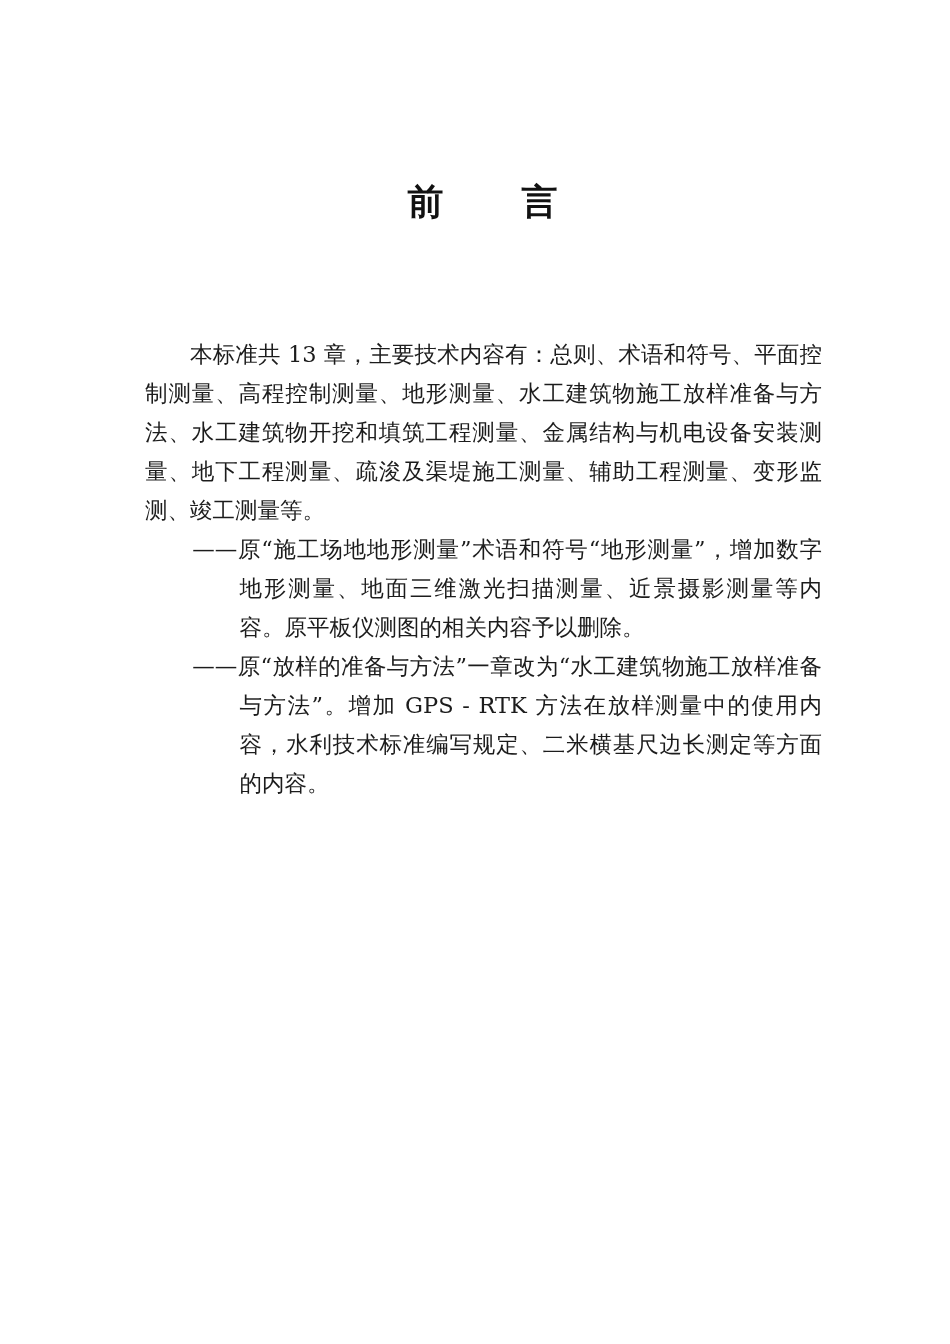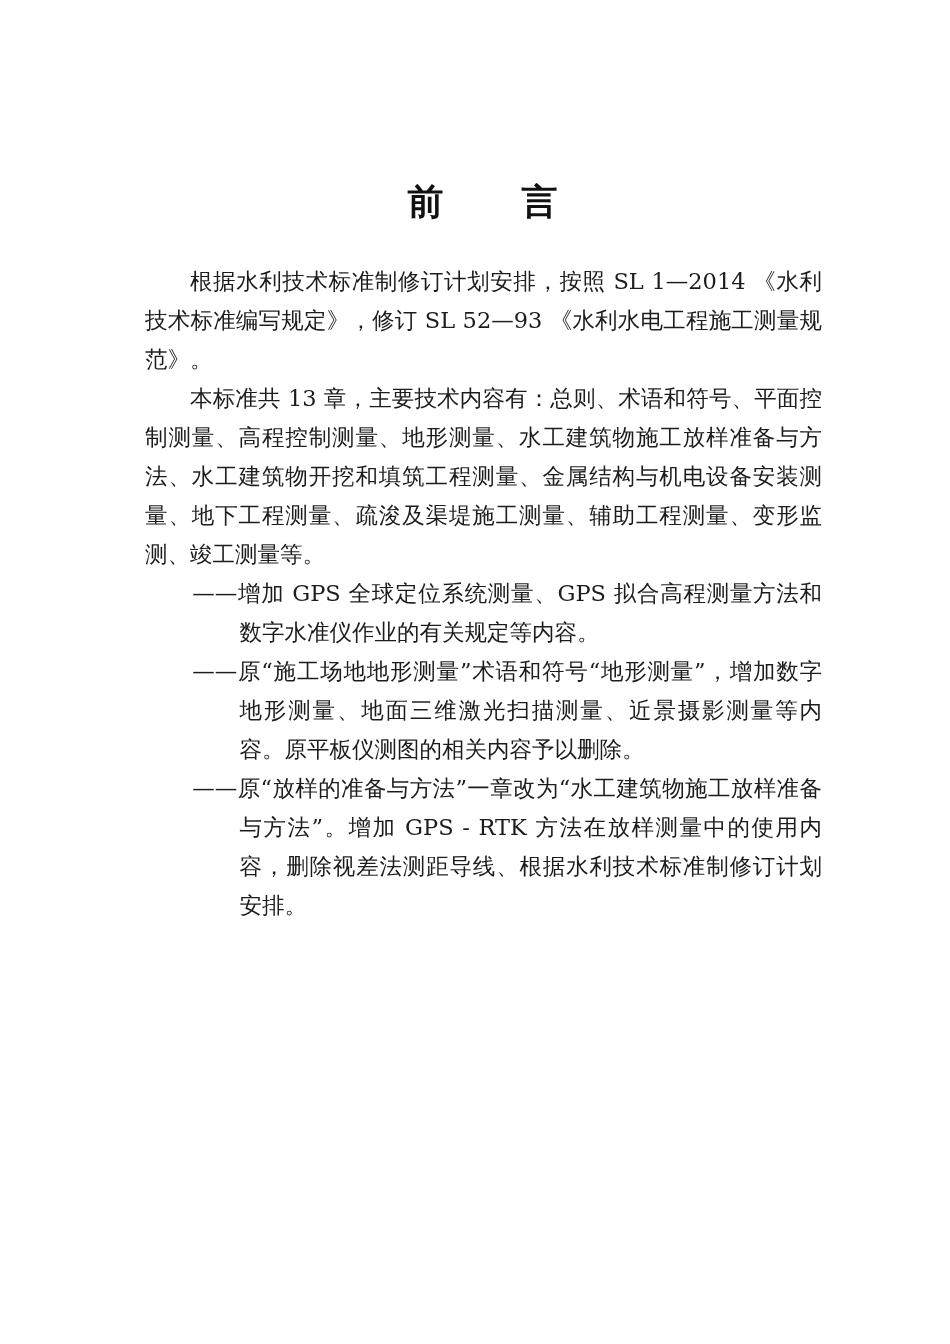--- a/index.html
+++ b/index.html
@@ -16,21 +16,21 @@
     font-family: "DejaVu Serif", "Liberation Serif", serif;
     box-sizing: border-box;
     padding: 178px 128px 0 145px;
     overflow: hidden;
   }
   .doc-title {
     text-align: center;
     font-size: 36px;
     font-weight: bold;
     letter-spacing: 2px;
-    margin: 0 0 35px 0;
+    margin: 0 0 108px 0;
     color: #111;
     font-family: "DejaVu Sans", "Liberation Sans", sans-serif;
   }
   .body-text p {
     margin: 0;
     font-size: 22.5px;
     line-height: 39px;
     text-align: justify;
     text-justify: inter-character;
     color: #1c1c1c;
@@ -43,19 +43,17 @@
     text-indent: -2.1em;
   }
 </style>
 </head>
 <body>
 
 <div class="page">
   <h1 class="doc-title">前　　言</h1>
 
   <div class="body-text">
-    <p class="para">根据水利技术标准制修订计划安排，按照 SL 1—2014 《水利技术标准编写规定》，修订 SL 52—93 《水利水电工程施工测量规范》。</p>
     <p class="para">本标准共 13 章，主要技术内容有：总则、术语和符号、平面控制测量、高程控制测量、地形测量、水工建筑物施工放样准备与方法、水工建筑物开挖和填筑工程测量、金属结构与机电设备安装测量、地下工程测量、疏浚及渠堤施工测量、辅助工程测量、变形监测、竣工测量等。</p>
-    <p class="list-item">——增加 GPS 全球定位系统测量、GPS 拟合高程测量方法和数字水准仪作业的有关规定等内容。</p>
     <p class="list-item">——原“施工场地地形测量”术语和符号“地形测量”，增加数字地形测量、地面三维激光扫描测量、近景摄影测量等内容。原平板仪测图的相关内容予以删除。</p>
-    <p class="list-item">——原“放样的准备与方法”一章改为“水工建筑物施工放样准备与方法”。增加 GPS - RTK 方法在放样测量中的使用内容，删除视差法测距导线、根据水利技术标准制修订计划安排。</p>
+    <p class="list-item">——原“放样的准备与方法”一章改为“水工建筑物施工放样准备与方法”。增加 GPS - RTK 方法在放样测量中的使用内容，水利技术标准编写规定、二米横基尺边长测定等方面的内容。</p>
   </div>
 </div>
 
 </body></html>

